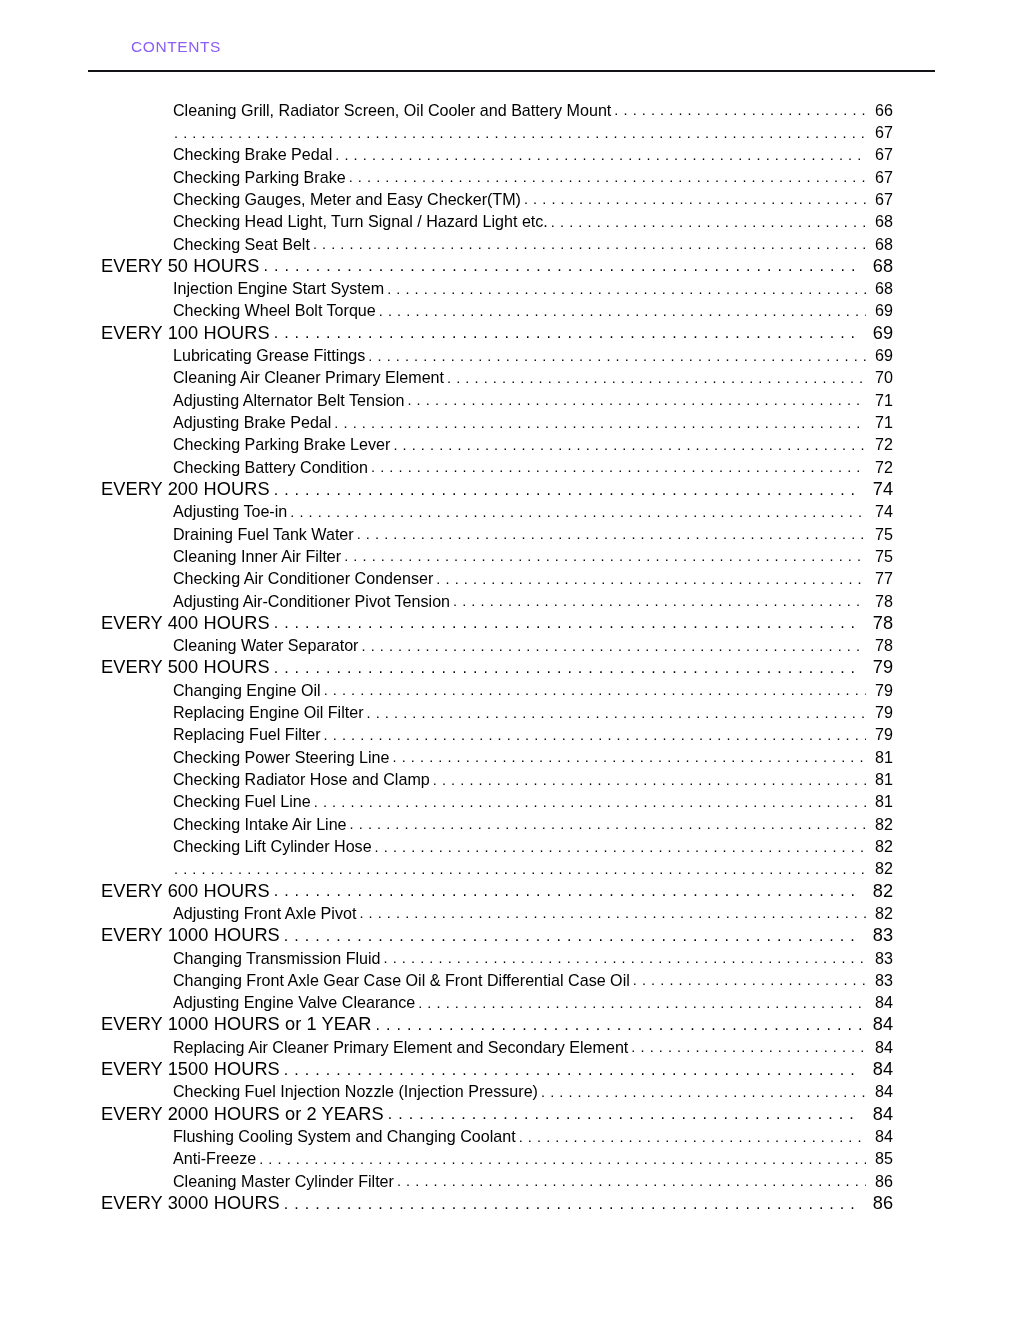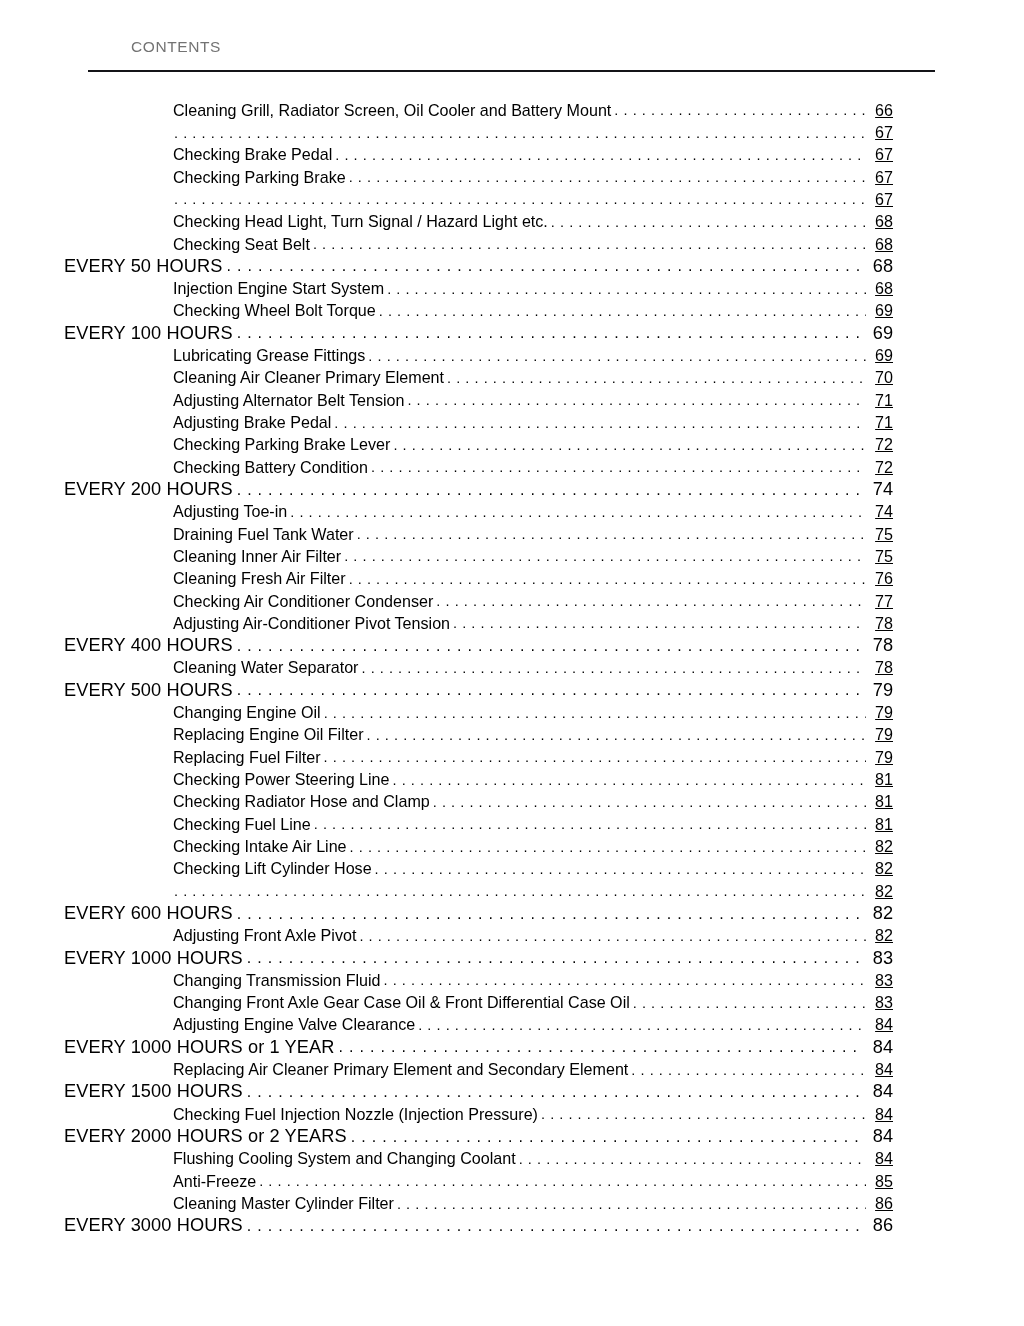--- a/index.html
+++ b/index.html
@@ -29,21 +29,21 @@
     left: 0;
     top: 0;
     width: 1024px;
   }
   .header-label {
     position: absolute;
     left: 131px;
     top: 38px;
     font-size: 15.5px;
     letter-spacing: 0.6px;
-    color: #737373;
+    color: #8b5cf6;
     font-family: "Liberation Sans", sans-serif;
     white-space: nowrap;
   }
   .header-rule {
     position: absolute;
     left: 88px;
     top: 70px;
     width: 847px;
     height: 2px;
     background: #141418;
@@ -89,38 +89,38 @@
 
   .toc-page {
     flex: 0 0 auto;
     color: #000000;
     text-align: right;
     padding-left: 3px;
   }
 
   
   .level-section {
-    padding-left: 64px;
+    padding-left: 101px;
     padding-right: 131px;
     font-size: 18.2px;
   }
   .level-section .toc-title { letter-spacing: 0.1px; }
   .level-section .toc-leader { margin: 0 3px 0 2px; }
   .level-section .toc-leader::before { font-size: 16px; letter-spacing: 0.8px; }
   .level-section .toc-page { min-width: 26px; }
 
   
   .level-item {
     padding-left: 173px;
     padding-right: 131px;
     font-size: 16.1px;
   }
   .level-item .toc-leader { margin: 0 1px; }
   .level-item .toc-leader::before { font-size: 14.5px; letter-spacing: 0.55px; }
-  .level-item .toc-page { min-width: 23px; text-decoration: underline; }
+  .level-item .toc-page { min-width: 23px; }
 </style>
 </head>
 <body>
 
 <div class="page">
 
   <div class="header">
     <div class="header-label">CONTENTS</div>
     <div class="header-rule"></div>
   </div>
@@ -139,20 +139,21 @@
         <span class="toc-title">Checking Brake Pedal</span>
         <span class="toc-leader"></span>
         <span class="toc-page">67</span>
       </div>
       <div class="toc-row level-item">
         <span class="toc-title">Checking Parking Brake</span>
         <span class="toc-leader"></span>
         <span class="toc-page">67</span>
       </div>
       <div class="toc-row level-item">
+        <span class="toc-title">Checking Gauges, Meter and Easy Checker(TM)</span>
         <span class="toc-leader"></span>
         <span class="toc-page">67</span>
       </div>
       <div class="toc-row level-item">
         <span class="toc-title">Checking Head Light, Turn Signal / Hazard Light etc.</span>
         <span class="toc-leader"></span>
         <span class="toc-page">68</span>
       </div>
       <div class="toc-row level-item">
         <span class="toc-title">Checking Seat Belt</span>
@@ -223,25 +224,20 @@
         <span class="toc-title">Draining Fuel Tank Water</span>
         <span class="toc-leader"></span>
         <span class="toc-page">75</span>
       </div>
       <div class="toc-row level-item">
         <span class="toc-title">Cleaning Inner Air Filter</span>
         <span class="toc-leader"></span>
         <span class="toc-page">75</span>
       </div>
       <div class="toc-row level-item">
-        <span class="toc-title">Cleaning Fresh Air Filter</span>
-        <span class="toc-leader"></span>
-        <span class="toc-page">76</span>
-      </div>
-      <div class="toc-row level-item">
         <span class="toc-title">Checking Air Conditioner Condenser</span>
         <span class="toc-leader"></span>
         <span class="toc-page">77</span>
       </div>
       <div class="toc-row level-item">
         <span class="toc-title">Adjusting Air-Conditioner Pivot Tension</span>
         <span class="toc-leader"></span>
         <span class="toc-page">78</span>
       </div>
       <div class="toc-row level-section">

